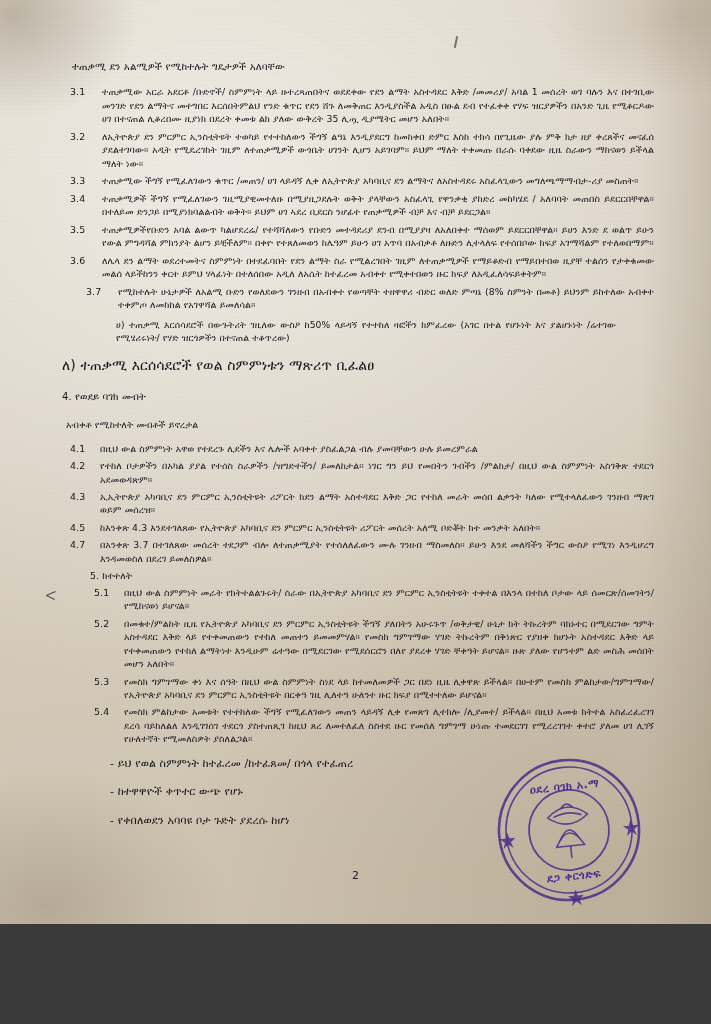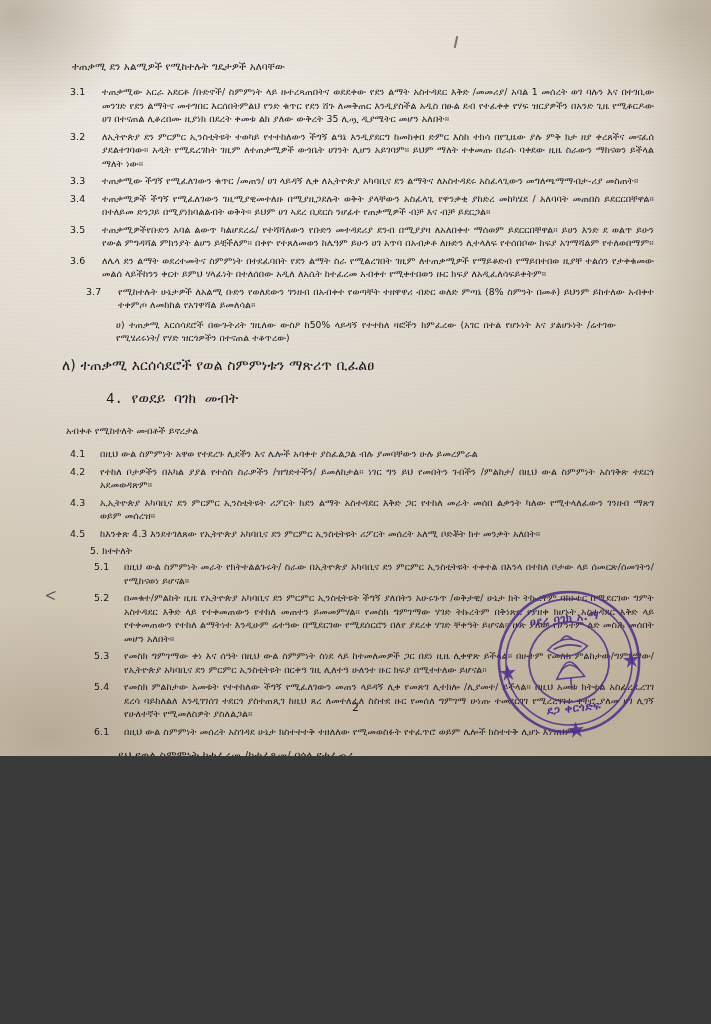--- a/index.html
+++ b/index.html
@@ -3,21 +3,21 @@
 <meta charset="utf-8">
 <style>
   html, body {
     margin: 0;
     padding: 0;
     background: #3a3a3a;
   }
   .page {
     position: relative;
     width: 711px;
-    height: 756px;
+    height: 924px;
     overflow: hidden;
     background: #c4b5fd;
     font-family: "DejaVu Sans", sans-serif;
   }
   
   .paper {
     position: absolute;
     inset: 0;
     background:
       radial-gradient(ellipse 120% 80% at 30% 20%, rgba(255,255,255,0.55), rgba(255,255,255,0) 70%),
@@ -113,24 +113,22 @@
     width: 500px;
   }
 
   .sec-label {
     margin-top: 12px;
     margin-bottom: 14px;
     font-size: 14px;
   }
 
   .numbered-head {
-    margin-left: 44px;
     margin-bottom: 14px;
-    font-size: 14px;
-    font-family: Liberation Mono, monospace;
+    font-size: 10px;
   }
 
   .lead-line {
     margin-left: 4px;
     margin-bottom: 10px;
     font-size: 9.4px;
   }
 
   .group-2 { margin-left: 4px; }
   .group-2 .num { width: 30px; }
@@ -288,20 +286,24 @@
           <div class="body">የተከለ ቦታዎችን በአካል ያያል የተሰስ ስራዎችን /ዝግድተችን/ ይመለከታል። ነገር ግን ይህ የመበትን ገብችን /ምልከታ/ በዚህ ውል ስምምነት አስገቅጽ ተደርጎ አደመወዳጽም።</div>
         </div>
         <div class="clause">
           <div class="num">4.3</div>
           <div class="body">ኢኢትዮጵያ አካባቢና ደን ምርምር ኢንስቲትዩት ሪፖርት ክደን ልማት አስተዳደር እቅድ ጋር የተከለ መራት መሰበ ልቃንት ካለው የሚተላለፈውን ገንዘብ ማጽገ ወይም መሰረዝ።</div>
         </div>
         <div class="clause">
           <div class="num">4.5</div>
           <div class="body">ከእንቀጽ 4.3 እንደተገለጸው የኢትዮጵያ አካባቢና ደን ምርምር ኢንስቲትዩት ሪፖርት መሰረት አለሚ ቦድቾት ክተ መንቃት አለበት።</div>
         </div>
+        <div class="clause">
+          <div class="num">4.7</div>
+          <div class="body">በአንቀጽ 3.7 በተገለጸው መሰረት ተደጋም ብሎ ለተጠቃሚያት የተሰለለፈውን ሙሉ ገንዘብ ማስመለስ። ይሁን እንደ መለሻችን ችግር ውስዖ የሚገነ እንዲሆረግ እንዳመወስለ በደረገ ይመለስዎል።</div>
+        </div>
       </div>
 
       <div class="sub-head">5.    ክተተለት</div>
 
       <div class="group-3">
         <div class="clause">
           <div class="num">5.1</div>
           <div class="body">በዚህ ውል ስምምነት መራት የክትተልልጉሩት/ ስራው በኢትዮጵያ አካባቢና ደን ምርምር ኢንስቲትዩት ተቀተል በእንላ በተከለ ቦታው ላይ ሰመርጽ/ሰመገትን/ የሚከናወነ ይሆናል።</div>
         </div>
         <div class="clause">
@@ -312,26 +314,20 @@
           <div class="num">5.3</div>
           <div class="body">የመስክ ግምገማው ቀነ እና ሰዓት በዚህ ውል ስምምነት ስነደ ላይ ከተመለመዎች ጋር በደነ ዚዜ ሊቀዋጽ ይችላል። በሁተም የመስክ ምልከታው/ግምገማው/ የኢትዮጵያ አካባቢና ደን ምርምር ኢንስቲትዩት በርቀዓ ገዚ ሊለተዓ ሁለንተ ዙር ክፍያ በሚተተለው ይሆናል።</div>
         </div>
         <div class="clause">
           <div class="num">5.4</div>
           <div class="body">የመስክ ምልከታው  አመቱት የተተከለው ችግኝ የሚፈለገውን መጠን ላይዳኝ ሊቀ የመጽገ ሊተክሎ /ሊያመተ/ ይችላል። በዚህ አመቱ ክትተል አስፈረፈረገገ ደረሳ ባይከለልለ እንዲገገሰገ ተደርጎ ያስተጠጺገ ከዚህ ጸረ ለመተለፈለ ስስተደ ዙር የመሰለ ግምገማ ሁነጡ ተመደርገገ የሚረረገገተ ቀተሮ ያለመ ሀገ ሊገኝ የሁለተኛት የሚመለስዎት ያስለልጋል።</div>
         </div>
       </div>
 
 
-      <div class="group-3">
-        <div class="clause">
-          <div class="num">6.1</div>
-          <div class="body">በዚህ ውል ስምምነት መሰረት አስገዳደ ሁኔታ ክስተተተቅ ተዘለለው የሚመወስፉት የተፈጥሮ ወይም ሌሎች ክስተተቅ ሊሆኑ እነዝህም</div>
-        </div>
-      </div>
 
       <div class="bullets">
         <div class="bullet">- <span>ይህ የወል ስምምነት ከተፈረመ /ከተፈጸመ/ በጎላ የተፈጠረ</span></div>
         <div class="bullet">- <span>ከተዋዋዮች ቀጥተር ውጭ የሆኑ</span></div>
         <div class="bullet">- <span>የቀበለወደን አባባዩ ቦታ ጉድት ያደረሱ ከሆነ</span></div>
       </div>
 
     </div>
   </div>
 

